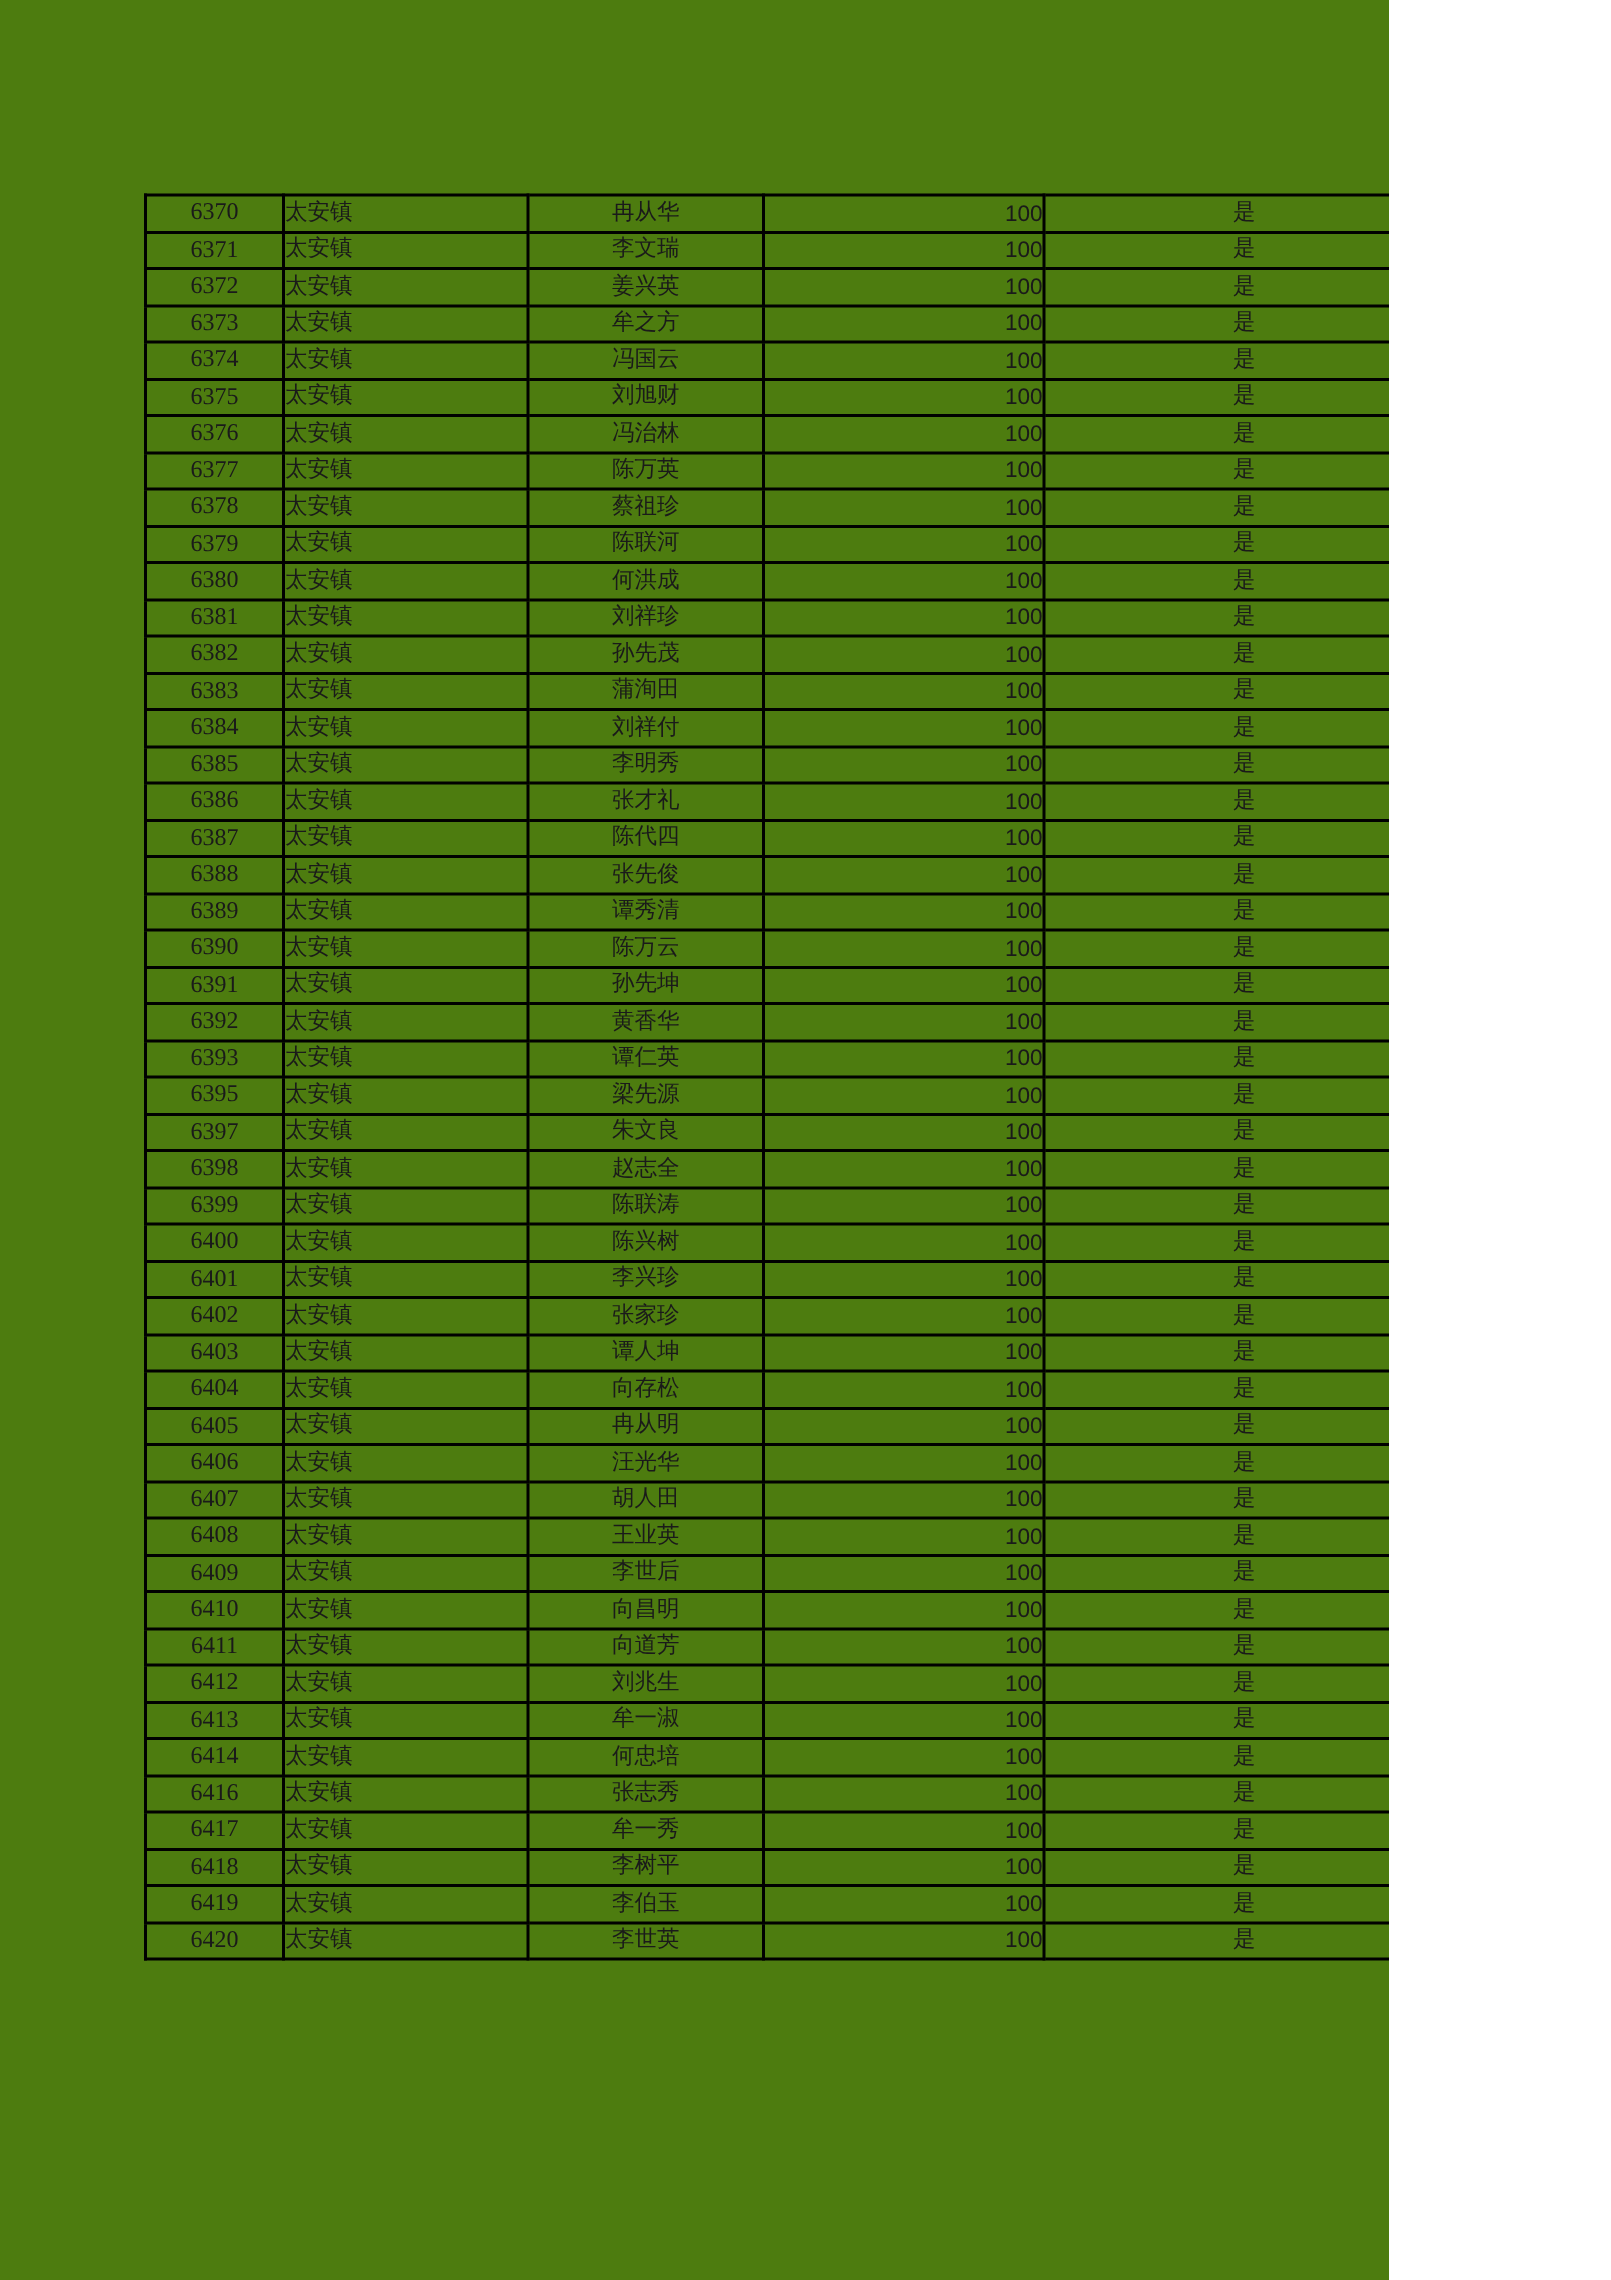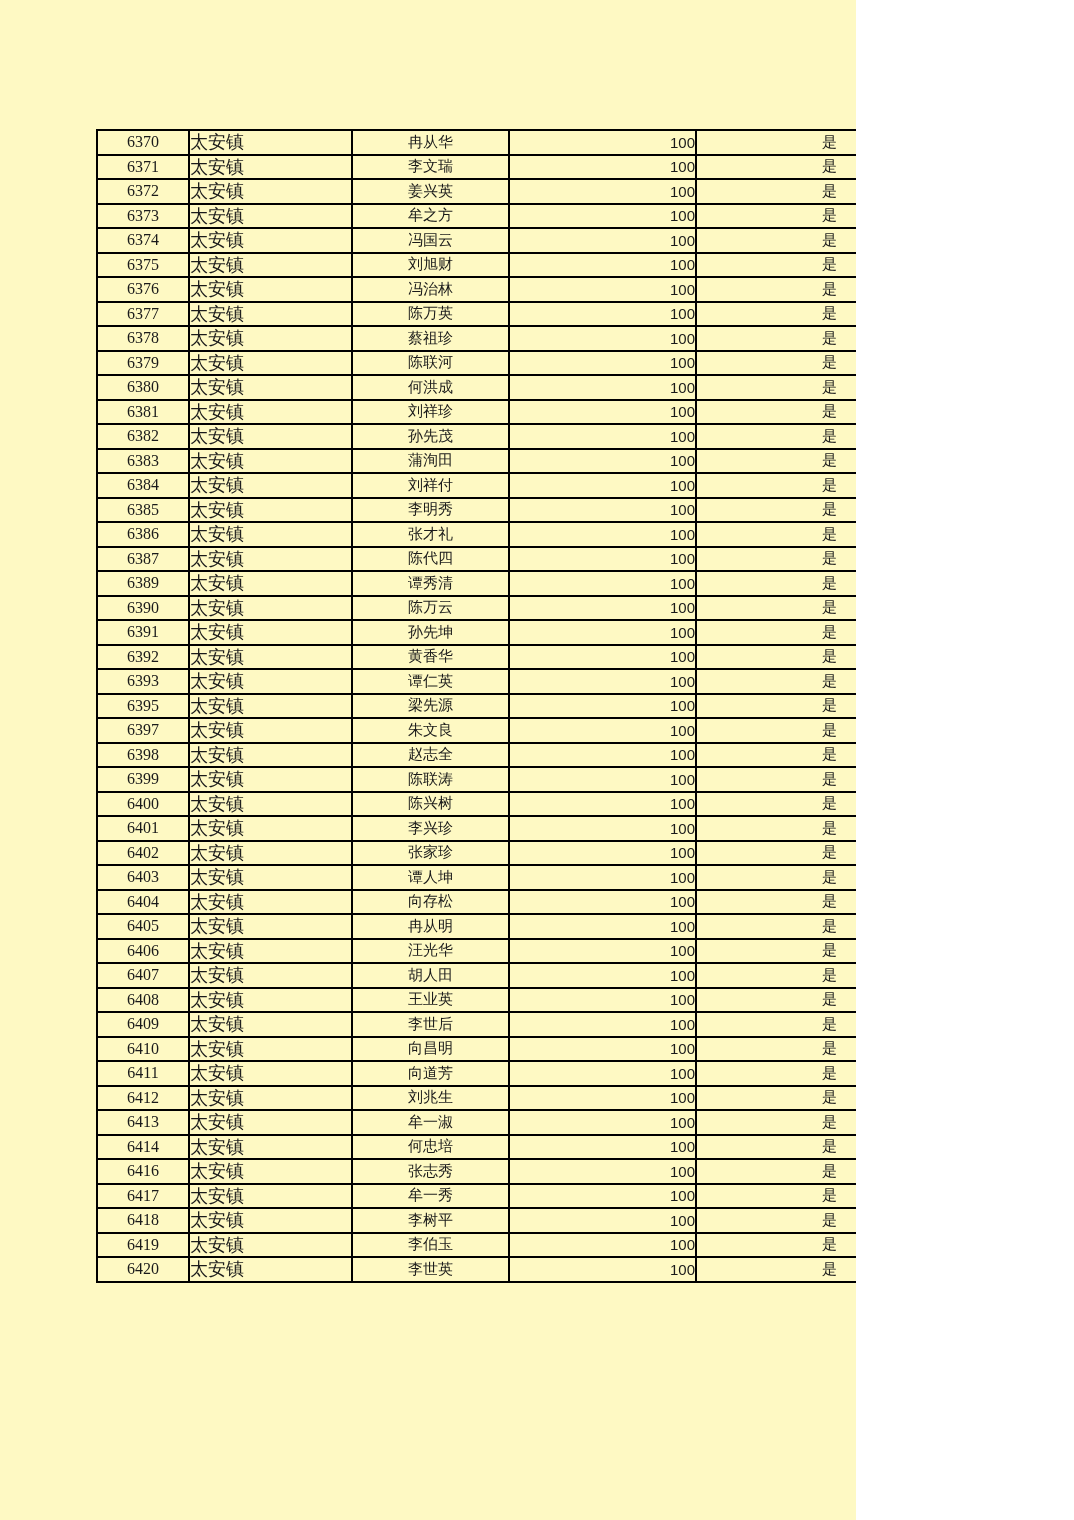--- a/index.html
+++ b/index.html
@@ -8,23 +8,23 @@
     background: #ffffff;
   }
   body {
     width: 1074px;
     height: 1520px;
     font-family: "Liberation Serif", serif;
     color: #000000;
   }
   .sheet {
     position: relative;
-    width: 856px;
+    width: 926px;
     height: 1520px;
-    background: #fef9c3;
+    background: #4d7c0f;
     overflow: hidden;
   }
   table.roster {
     position: absolute;
     left: 96px;
     top: 129px;
     width: 866px;
     border-collapse: collapse;
     table-layout: fixed;
   }
@@ -39,22 +39,22 @@
     color: #1a1a1a;
   }
   td.c-id {
     text-align: center;
     font-family: "Liberation Serif", serif;
     font-size: 16px;
   }
   td.c-town {
     text-align: left;
     padding-left: 4px;
-    font-family: Liberation Serif, serif;
-    font-size: 18px;
+    font-family: Liberation Mono, monospace;
+    font-size: 15px;
   }
   td.c-name {
     text-align: center;
     padding-left: 4px;
     font-family: "Liberation Serif", serif;
     font-size: 15px;
   }
   td.c-score {
     text-align: right;
     padding-left: 3px;
@@ -200,20 +200,27 @@
     <td class="c-flag">是</td>
   </tr>
         <tr>
     <td class="c-id">6387</td>
     <td class="c-town">太安镇</td>
     <td class="c-name">陈代四</td>
     <td class="c-score">100</td>
     <td class="c-flag">是</td>
   </tr>
         <tr>
+    <td class="c-id">6388</td>
+    <td class="c-town">太安镇</td>
+    <td class="c-name">张先俊</td>
+    <td class="c-score">100</td>
+    <td class="c-flag">是</td>
+  </tr>
+        <tr>
     <td class="c-id">6389</td>
     <td class="c-town">太安镇</td>
     <td class="c-name">谭秀清</td>
     <td class="c-score">100</td>
     <td class="c-flag">是</td>
   </tr>
         <tr>
     <td class="c-id">6390</td>
     <td class="c-town">太安镇</td>
     <td class="c-name">陈万云</td>

